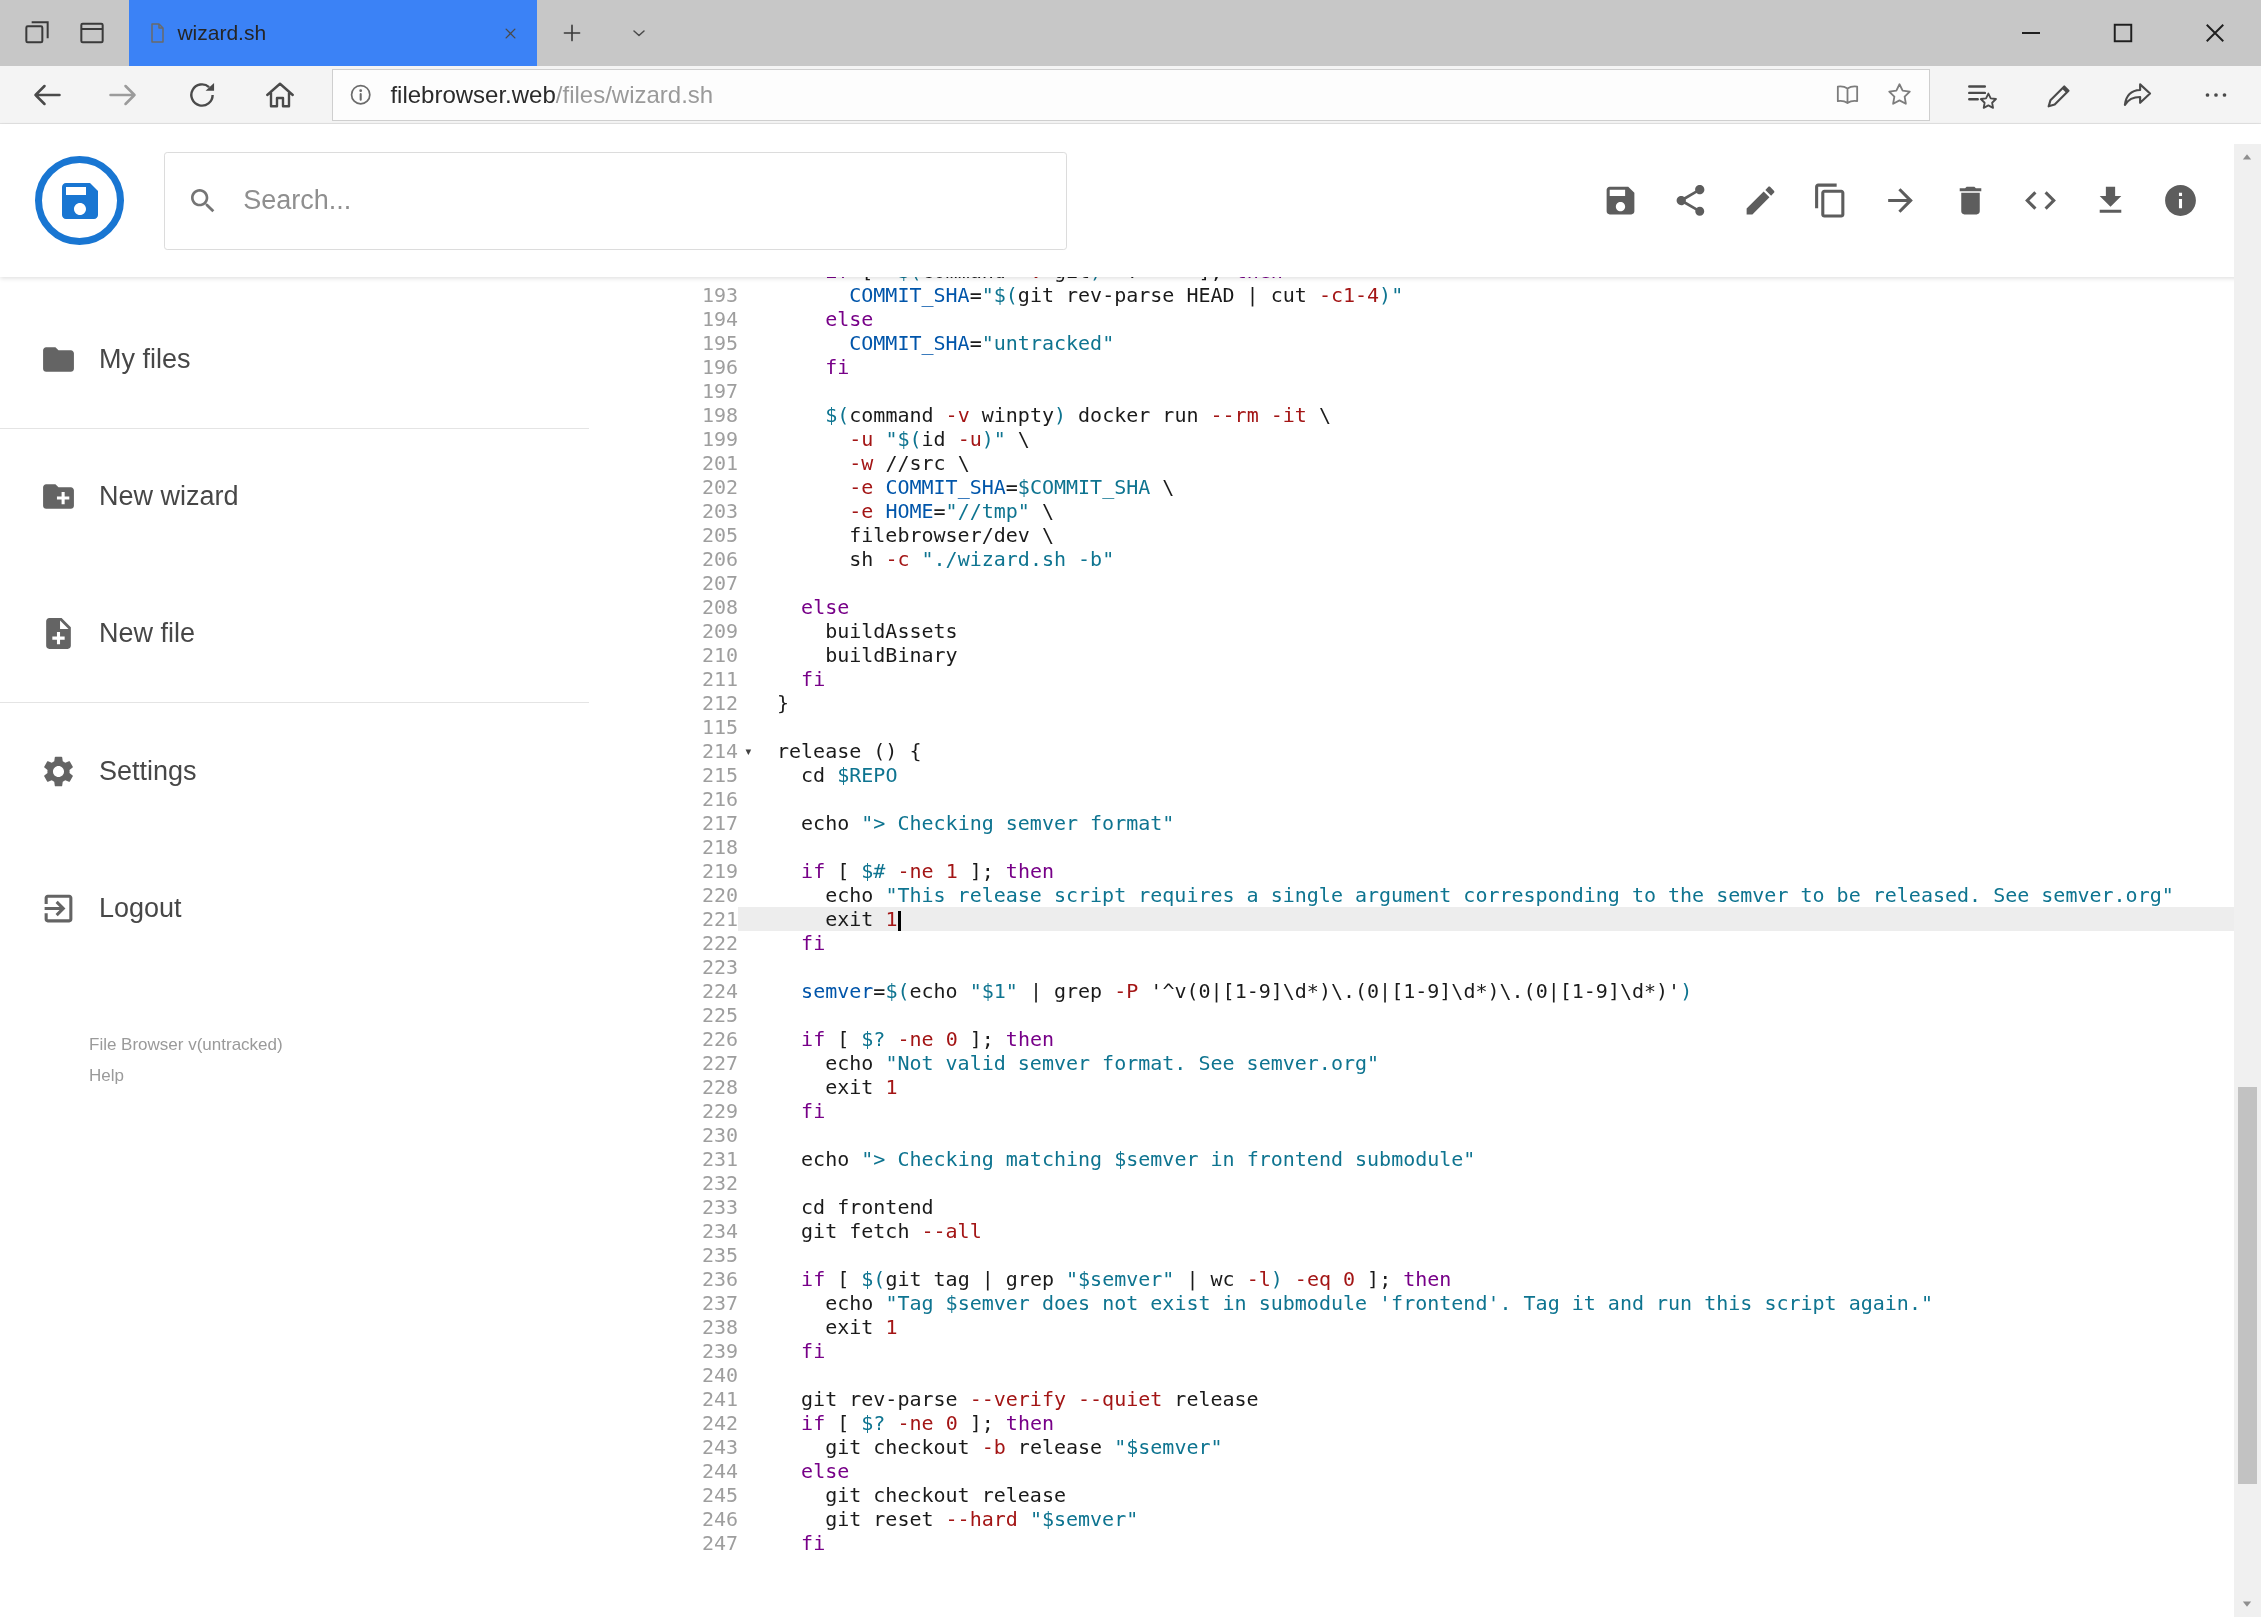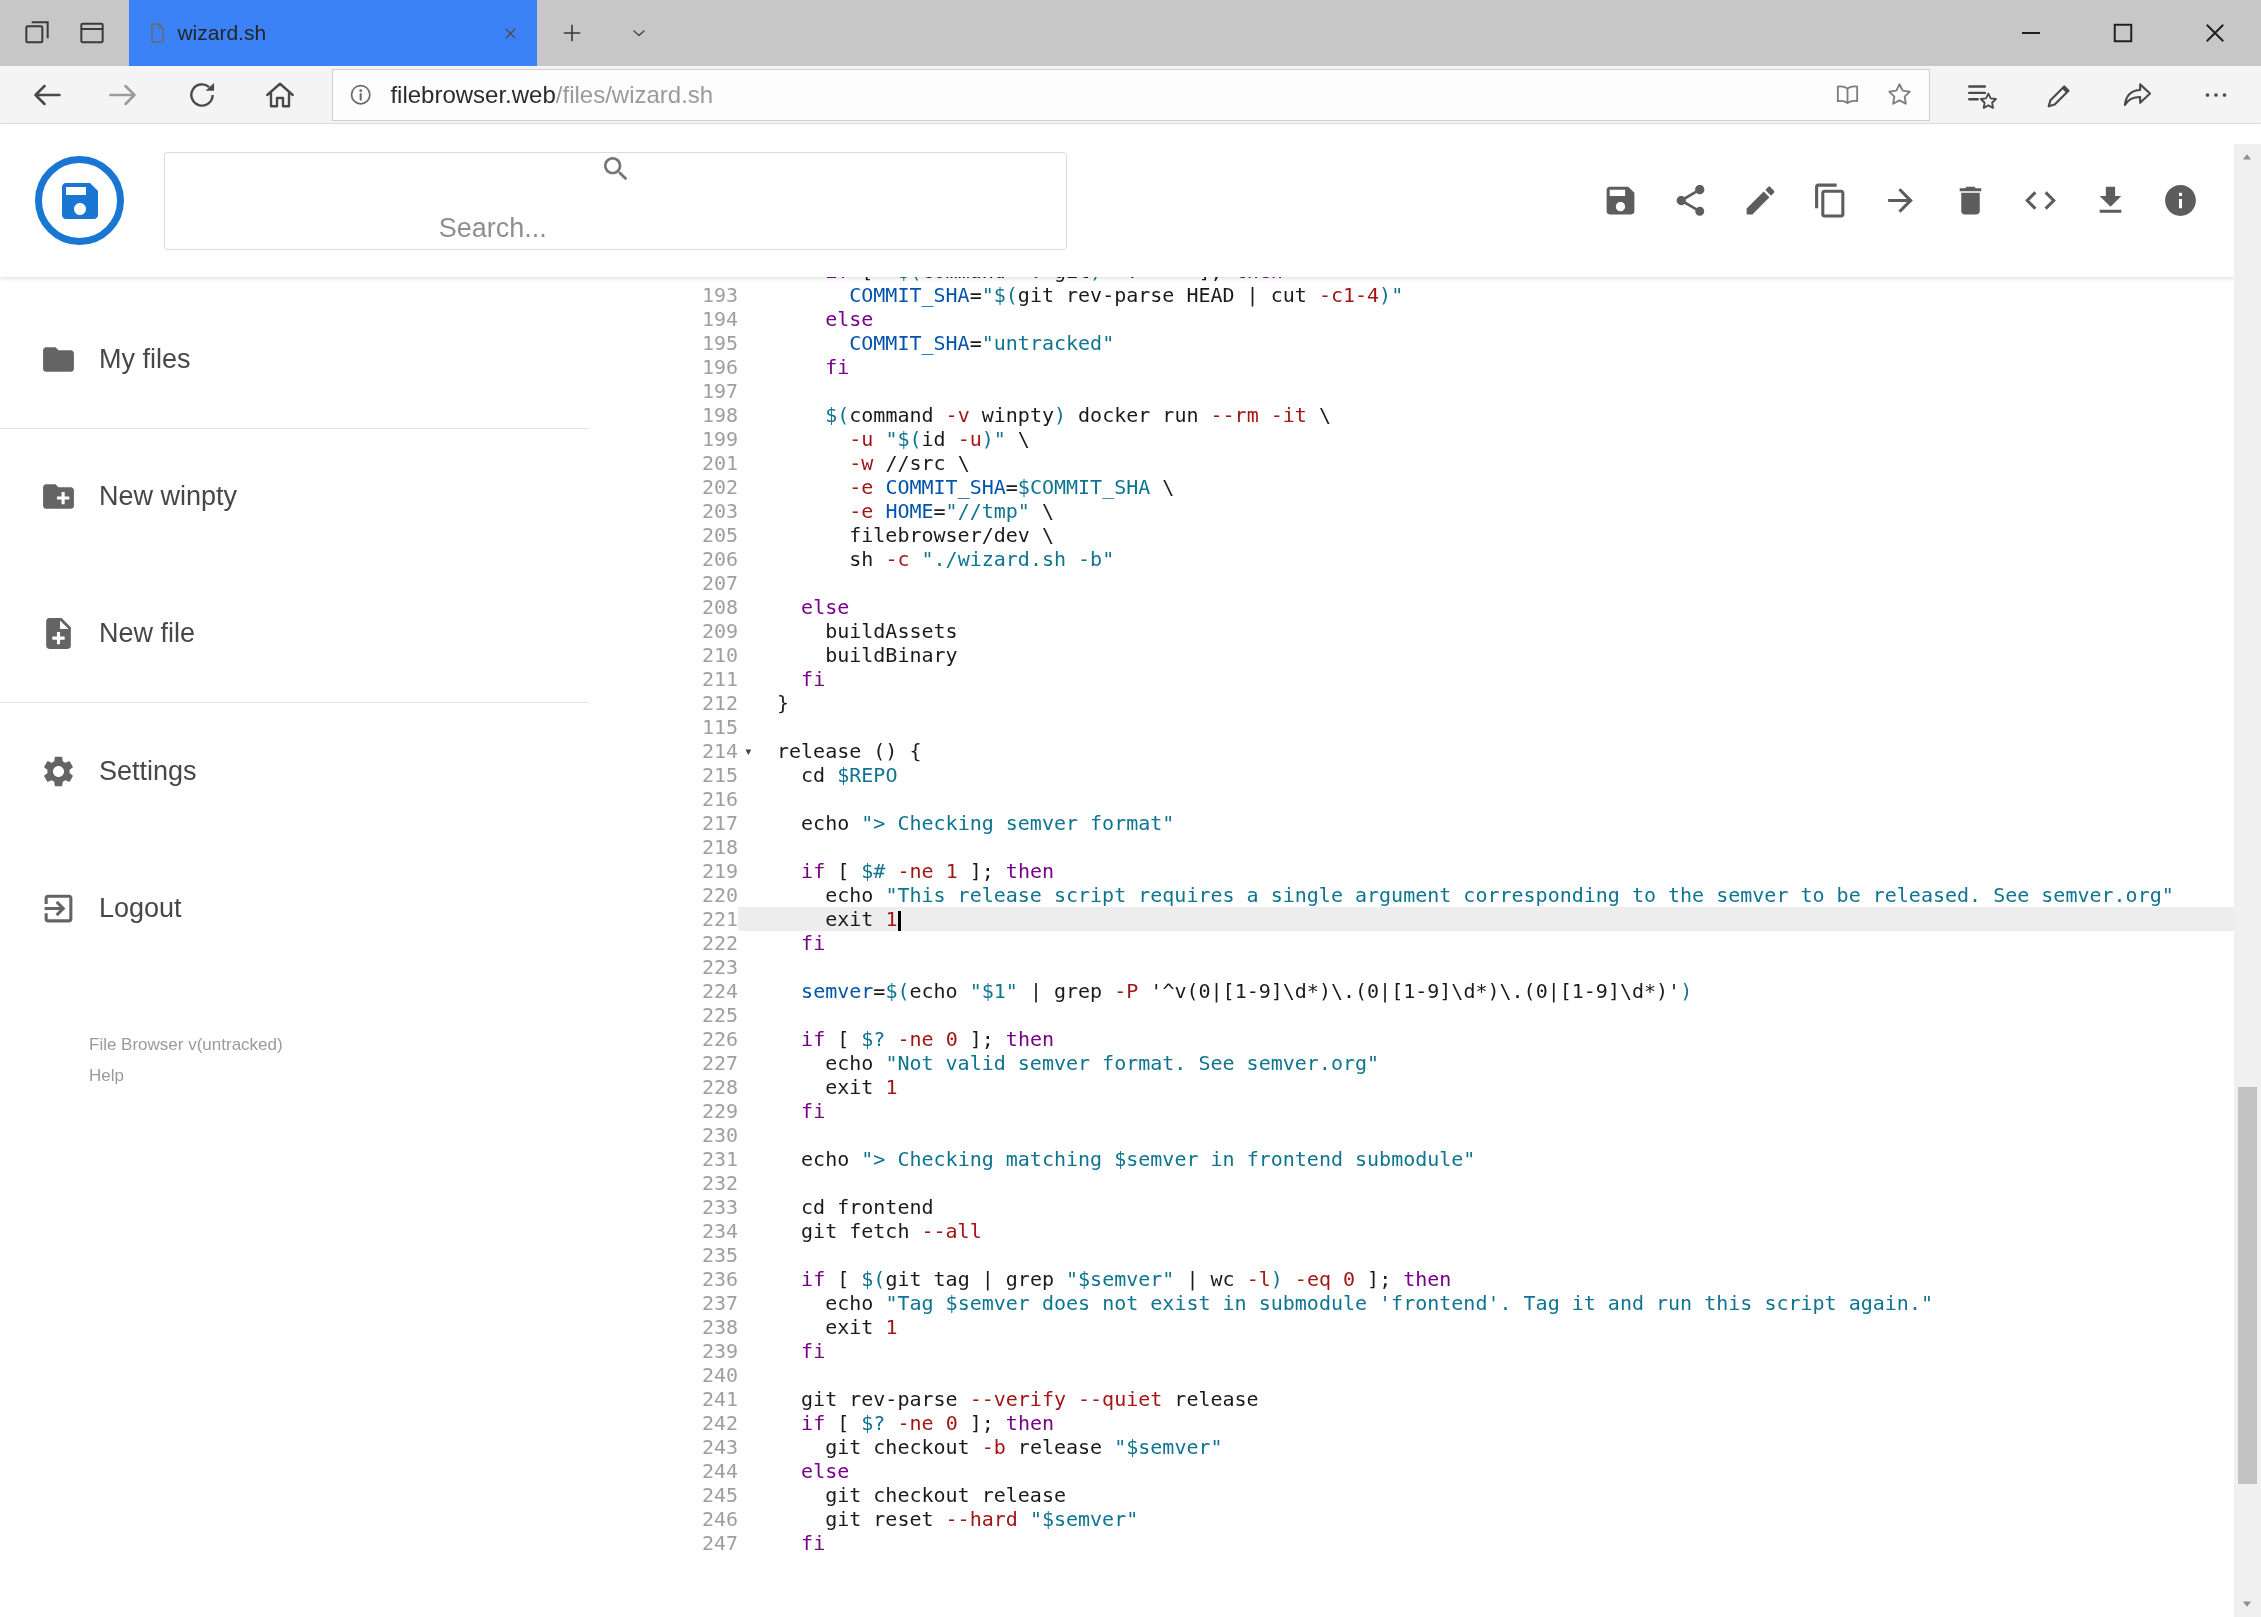--- a/index.html
+++ b/index.html
@@ -32,21 +32,21 @@
   .addressbar{flex:1;height:52px;margin:0 13px;background:#fdfdfd;border:1.6px solid #cfcfcf;display:flex;align-items:center;padding:0 14.5px;gap:16px;}
   .addr-info{color:#6b6b6b;flex-shrink:0;}
   .url{font-size:24px;white-space:nowrap;flex:1;overflow:hidden;}
   .url-host{color:#2b2b2b;}
   .url-path{color:#9a9a9a;}
   .addr-side{color:#7d7d7d;display:flex;align-items:center;gap:22.6px;flex-shrink:0;}
 
   
   .app-header{height:153px;background:#fff;display:flex;align-items:center;padding:0 24px;position:relative;z-index:3;box-shadow:0 2.4px 4.8px rgba(0,0,0,0.14);}
   .logo{width:89px;height:89px;border-radius:50%;border:7.3px solid #1976d2;color:#1976d2;display:flex;align-items:center;justify-content:center;margin-left:11.3px;flex-shrink:0;}
-  .searchbox{width:903px;height:98px;margin-left:40px;background:#fff;border:1.6px solid #dcdcdc;border-radius:3.2px;display:flex;align-items:center;padding:0 22px;gap:24px;flex-direction:column;}
+  .searchbox{width:903px;height:98px;margin-left:40px;background:#fff;border:1.6px solid #dcdcdc;border-radius:3.2px;display:flex;align-items:center;padding:0 22px;gap:24px;}
   .search-ic{color:#757575;flex-shrink:0;}
   .search-input{border:none;outline:none;flex:1;font-size:27px;color:#333;font-family:"Liberation Sans",sans-serif;background:transparent;}
   .search-input::placeholder{color:#8f8f8f;}
   .toolbar{margin-left:auto;display:flex;align-items:center;gap:31px;padding-right:37px;}
   .tool-btn{width:39px;height:39px;display:flex;align-items:center;justify-content:center;color:#5d5d5d;cursor:pointer;}
   .tool-btn svg{width:37px;height:37px;}
 
   
   .content{display:flex;height:1320px;position:relative;background:#fff;}
   .sidebar{width:589px;flex-shrink:0;padding-top:13.7px;}
@@ -315,21 +315,21 @@
           </span>
           <span class="sb-label">My files</span>
         </div>
         <div class="sb-divider"></div>
         <div class="sb-item">
           <span class="sb-icon">
             <svg viewBox="0 0 24 24">
               <path d="M20 6h-8l-2-2H4c-1.1 0-2 .9-2 2v12c0 1.1.9 2 2 2h16c1.1 0 2-.9 2-2V8c0-1.1-.9-2-2-2zm-1 8h-3v3h-2v-3h-3v-2h3V9h2v3h3v2z"></path>
             </svg>
           </span>
-          <span class="sb-label">New winpty</span>
+          <span class="sb-label">New wizard</span>
         </div>
         <div class="sb-item">
           <span class="sb-icon">
             <svg viewBox="0 0 24 24">
               <path d="M14 2H6c-1.1 0-2 .9-2 2v16c0 1.1.9 2 2 2h12c1.1 0 2-.9 2-2V8l-6-6zm2 14h-3v3h-2v-3H8v-2h3v-3h2v3h3v2zm-3-7V3.5L18.5 9H13z"></path>
             </svg>
           </span>
           <span class="sb-label">New file</span>
         </div>
         <div class="sb-divider"></div>

